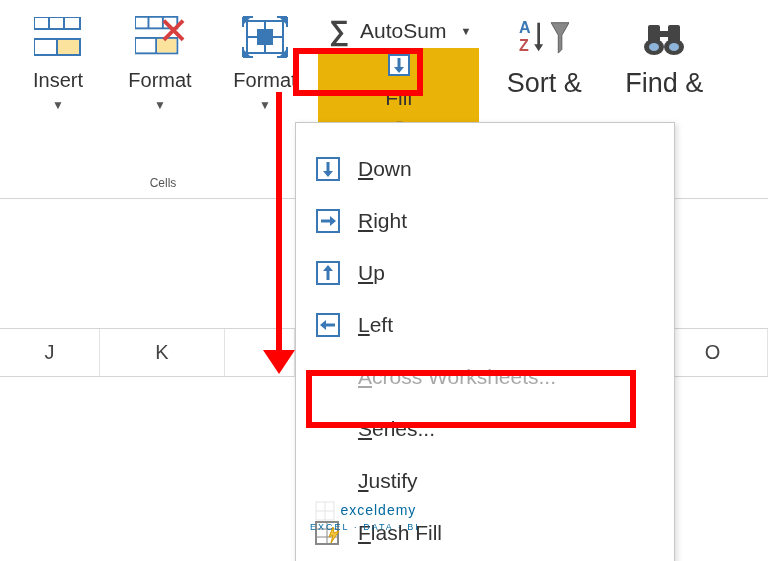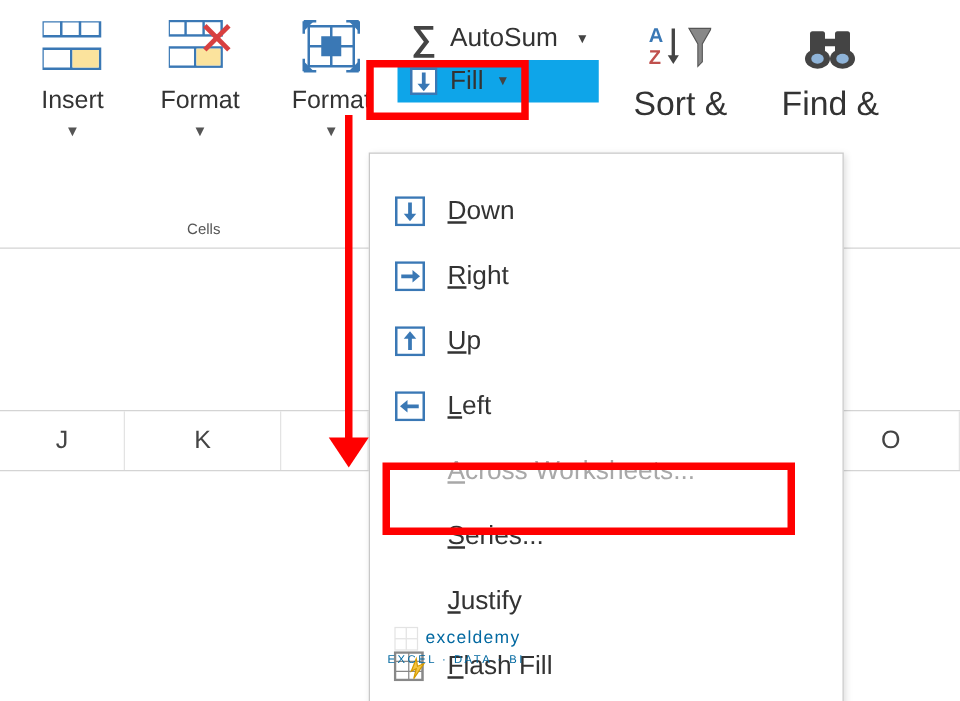--- a/index.html
+++ b/index.html
@@ -80,22 +80,23 @@
     padding: 4px 8px;
     cursor: pointer;
   }
   .small-icon {
     width: 26px; height: 26px;
     display: inline-flex;
     align-items: center;
     justify-content: center;
   }
   .fill-btn {
-    background: #0ea5e9;
+    background: #eab308;
     position: relative;
+    flex-direction: column;
   }
   .sort-find-row {
     display: flex;
     gap: 30px;
     padding-top: 14px;
     margin-left: 20px;
   }
   .sort-btn, .find-btn {
     display: flex;
     flex-direction: column;

